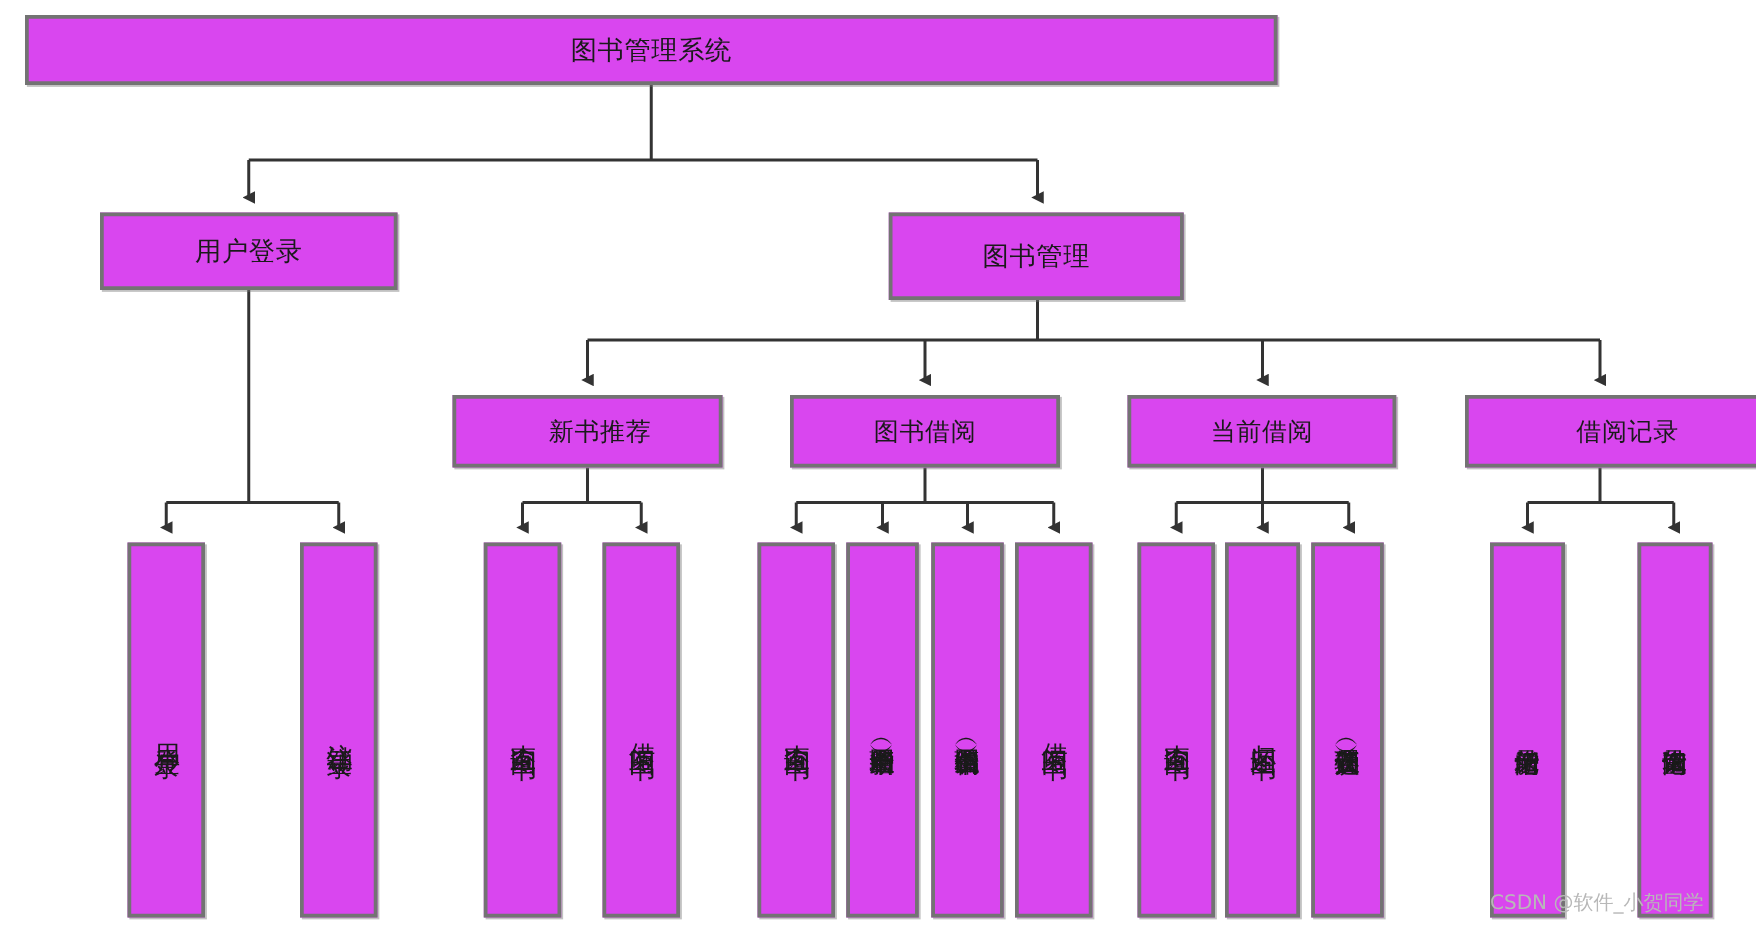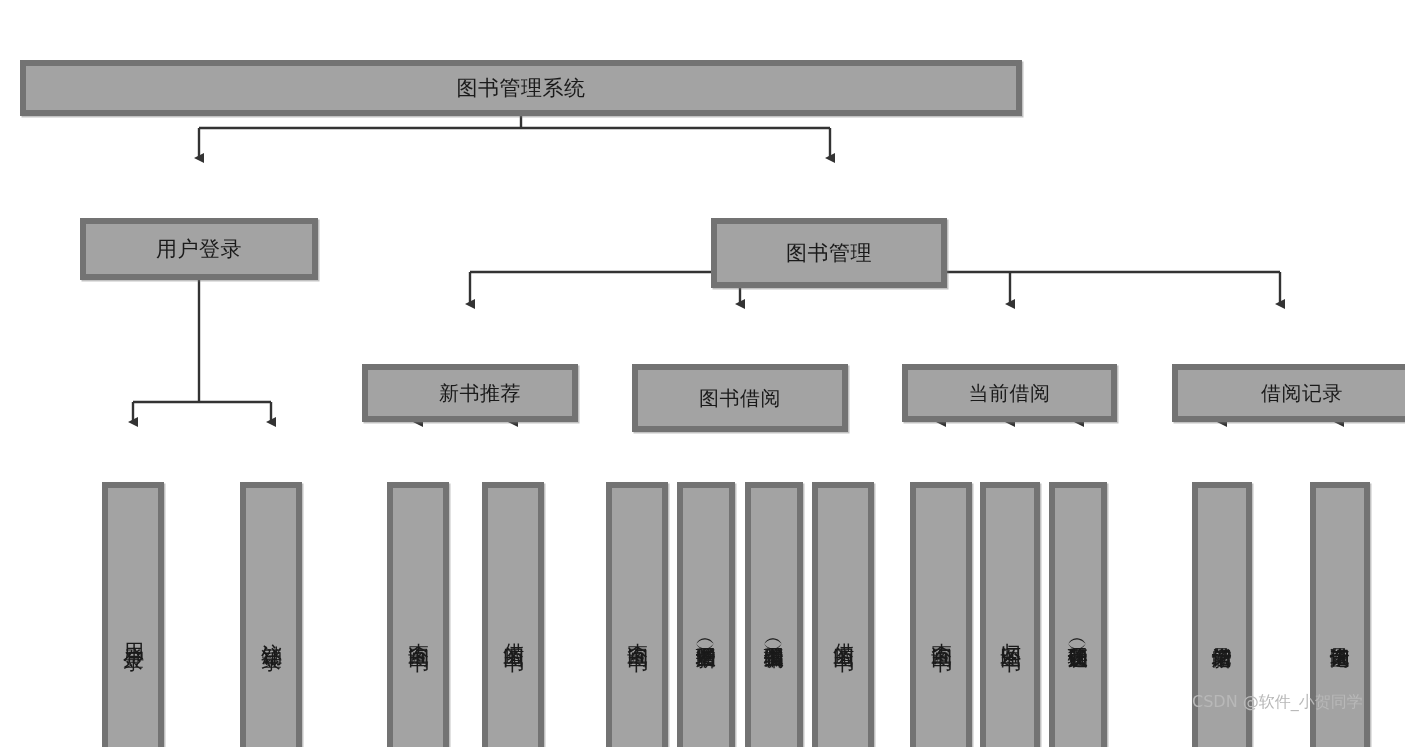--- a/index.html
+++ b/index.html
@@ -22,27 +22,26 @@
     position: absolute;
     left: 0;
     top: 0;
     width: 1405px;
     height: 747px;
     pointer-events: none;
   }
   .node {
     position: absolute;
     box-sizing: border-box;
-    background: #a3a3a3;
-    border: 6px solid #737373;
+    background: #d946ef;
+    border: 3px solid #737373;
     display: flex;
     align-items: center;
     justify-content: center;
     box-shadow: 1.5px 1.5px 0 rgba(120,120,120,0.45);
-    margin-top: 48px;
   }
   .node .label {
     color: #1a1a1a;
     text-align: center;
     white-space: nowrap;
     letter-spacing: 0.5px;
   }
   .node.root .label { font-size: 21px; }
   .node.lvl2 .label { font-size: 21px; }
   .node.lvl3 .label { font-size: 20px; }
@@ -59,21 +58,21 @@
     letter-spacing: 3px;
     white-space: nowrap;
   }
   .node.leaf.tight .label {
     font-size: 20px;
     letter-spacing: 0px;
   }
   .watermark {
     position: absolute;
     left: 1192px;
-    top: 692px;
+    top: 712px;
     font-size: 16px;
     color: #b8b8b8;
     white-space: nowrap;
     font-family: "DejaVu Sans", "Liberation Sans", sans-serif;
     pointer-events: none;
   }
 </style>
 </head>
 <body>
 
@@ -136,21 +135,21 @@
   <div class="node lvl2" style="left:80px; top:170px; width:238px; height:62px;">
     <span class="label">用户登录</span>
   </div>
   <div class="node lvl2" style="left:711px; top:170px; width:236px; height:70px;">
     <span class="label">图书管理</span>
   </div>
 
   <div class="node lvl3" style="left:362px; top:316px; width:216px; height:58px;padding-left:20px;">
     <span class="label">新书推荐</span>
   </div>
-  <div class="node lvl3" style="left:632px; top:316px; width:216px; height:68px;">
+  <div class="node lvl3" style="left:632px; top:316px; width:216px; height:58px;">
     <span class="label">图书借阅</span>
   </div>
   <div class="node lvl3" style="left:902px; top:316px; width:215px; height:58px;">
     <span class="label">当前借阅</span>
   </div>
   <div class="node lvl3" style="left:1172px; top:316px; width:260px; height:58px;">
     <span class="label">借阅记录</span>
   </div>
 
   <div class="node leaf" style="left:102px; top:434px; width:62px; height:300px;">

